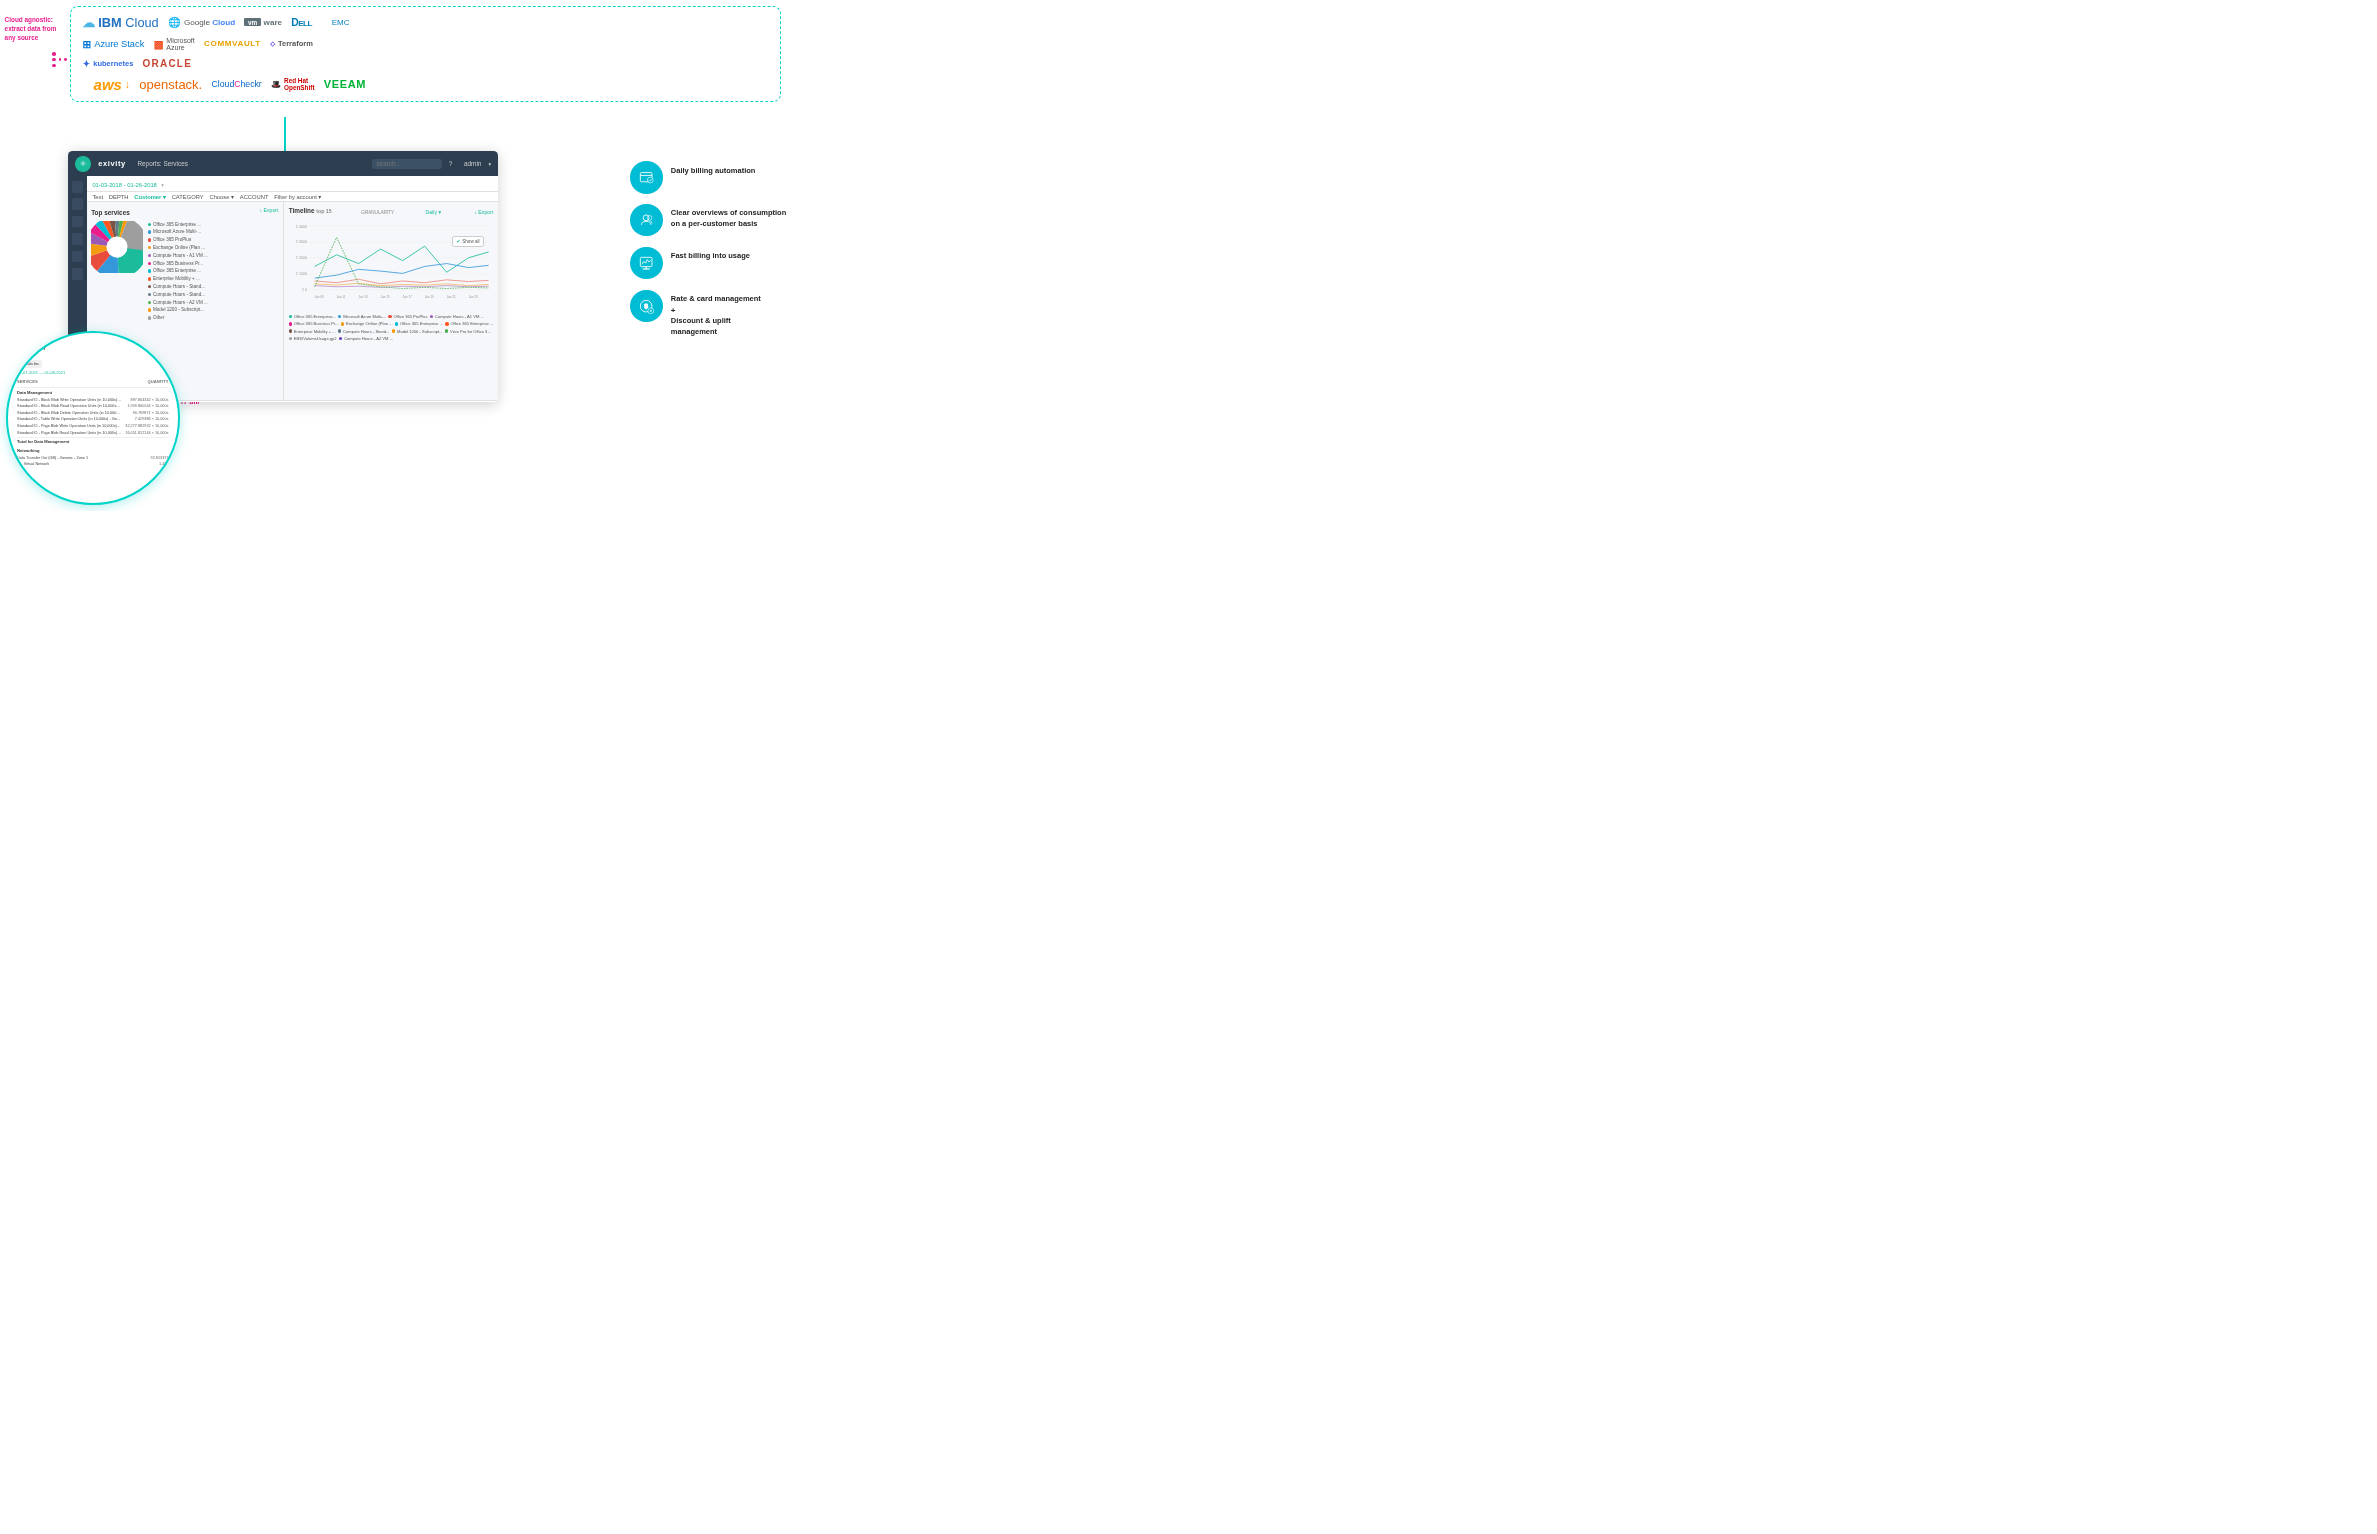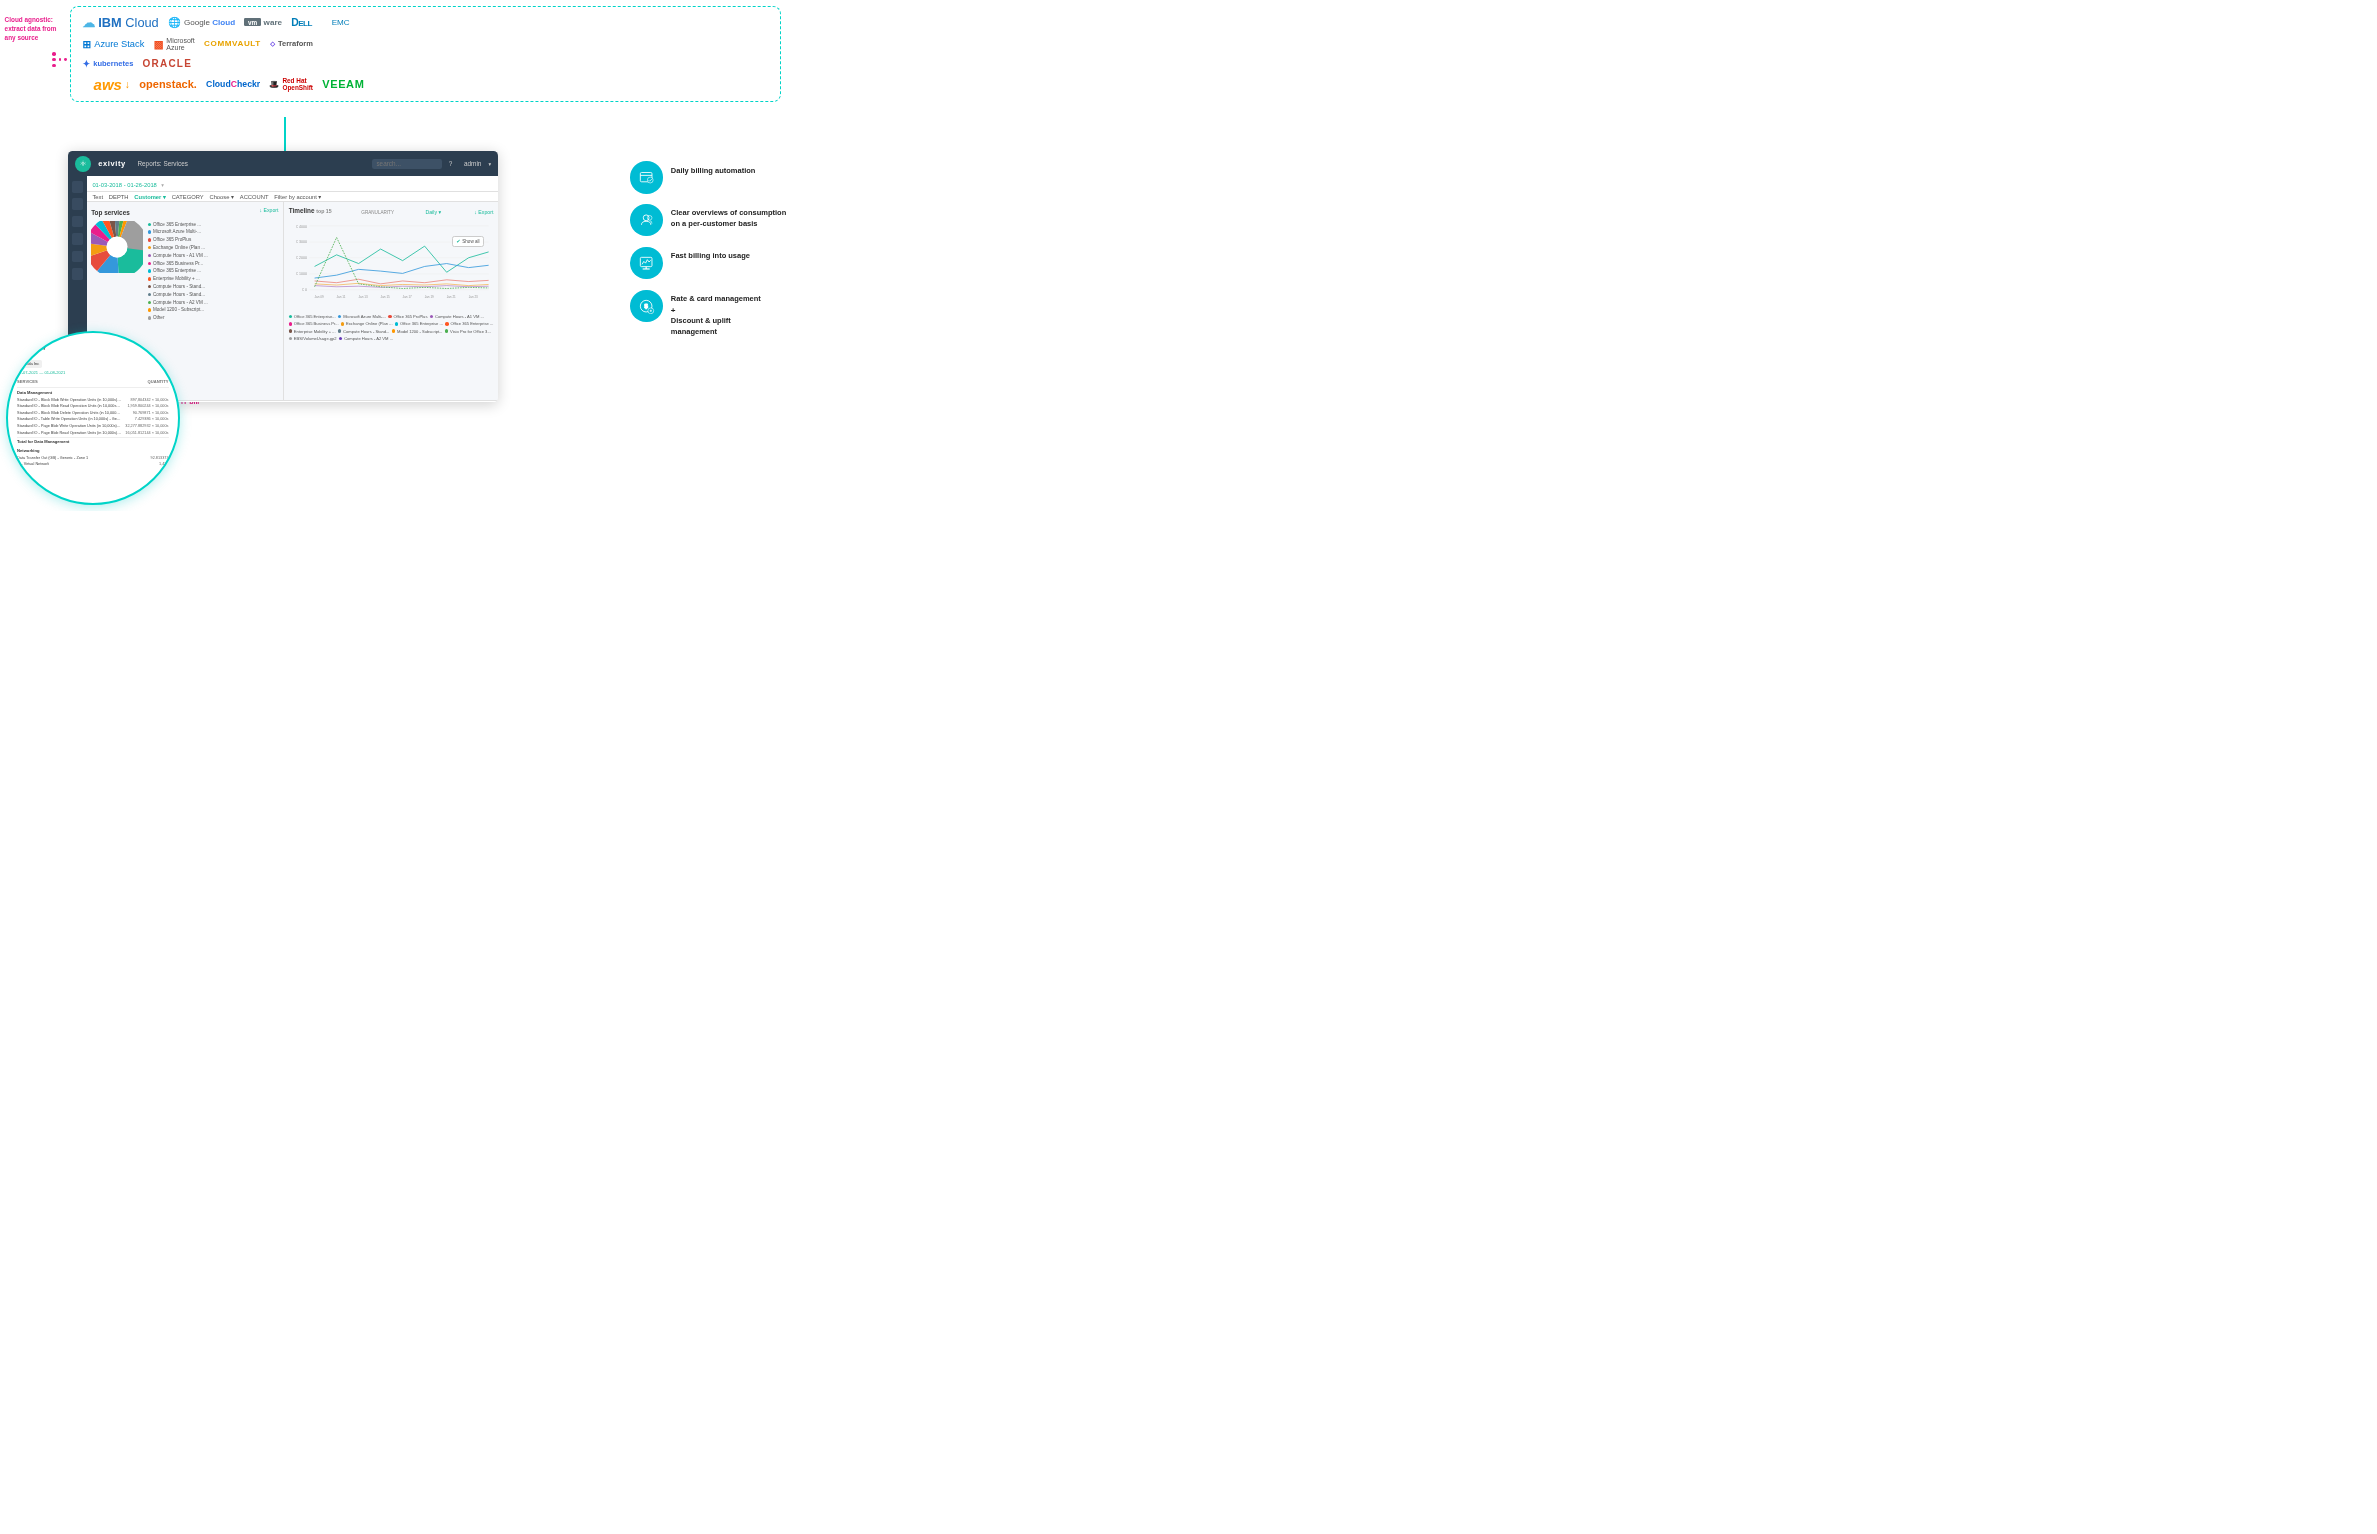--- a/index.html
+++ b/index.html
@@ -545,25 +545,25 @@
   </div>
 
   <div class="cloud-row" style="margin-top:1.2px;margin-left:11px;">
 
     <div class="logo-item">
       <span style="color:#f90;font-size:15px;font-weight:900;font-style:italic;">aws</span>
       <span style="font-size:10.4px;color:#f90;">↓</span>
     </div>
 
     <div class="logo-item">
-      <span style="color:#e60;font-size:11px;font-weight:700;">openstack.</span>
-    </div>
-
-    <div class="logo-item">
-      <span style="color:#0066cc;font-size:8.7px;font-weight:700;">Cloud<span style="color:#e91e8c;">C</span>heckr</span>
+      <span style="color:#e60;font-size:13px;font-weight:400;">openstack.</span>
+    </div>
+
+    <div class="logo-item">
+      <span style="color:#0066cc;font-size:8.7px;font-weight:400;">Cloud<span style="color:#e91e8c;">C</span>heckr</span>
     </div>
 
     <div class="logo-item">
       <span style="font-size:8.1px;color:#cc0000;">🎩</span>
       <span style="color:#cc0000;font-size:6.4px;font-weight:700;">Red Hat<br>OpenShift</span>
     </div>
 
     <div class="logo-item">
       <span style="color:#00b336;font-size:11px;font-weight:900;letter-spacing:0.6px;">VEEAM</span>
     </div>

